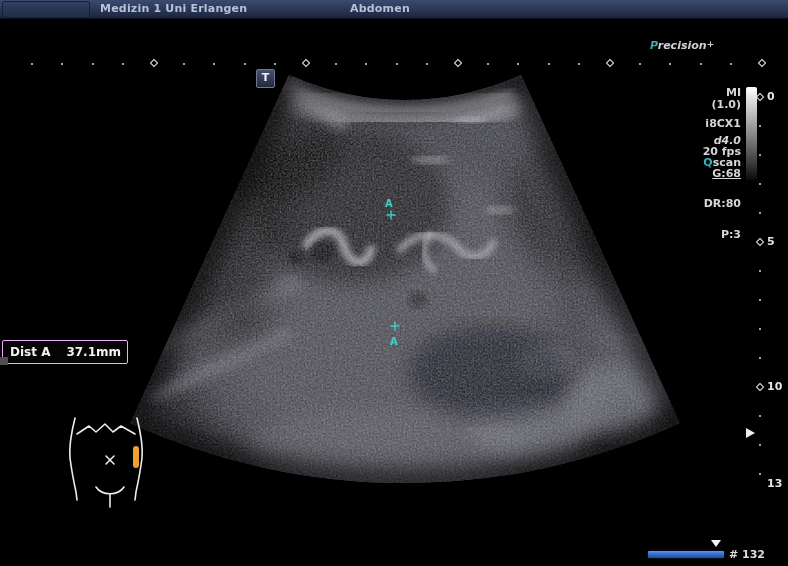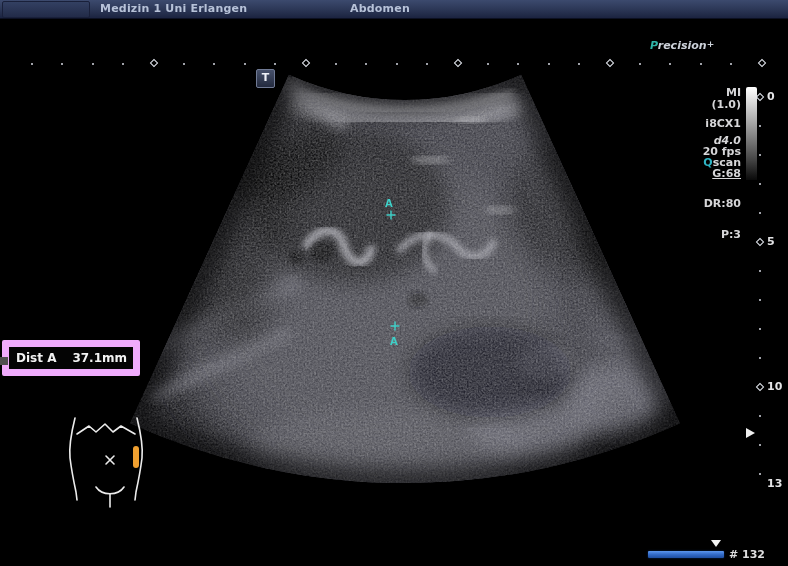--- a/index.html
+++ b/index.html
@@ -36,21 +36,21 @@
   
   .t-btn{position:absolute;left:256px;top:69px;width:17px;height:17px;border-radius:2px;
           background:linear-gradient(#46506a,#232a3e);border:1px solid #707a94;
           color:#eef0f6;font-size:11px;font-weight:bold;text-align:center;line-height:16px;}
   
   .focus-arrow{position:absolute;left:746px;top:428px;width:0;height:0;
           border-top:5px solid transparent;border-bottom:5px solid transparent;
           border-left:9px solid #efefef;}
   
   .dist-box{position:absolute;left:2px;top:340px;width:124px;height:22px;background:#040404;
-          border:7px solid #f0abfc;border-radius:2px;color:#f2f2f2;font-size:12px;
+          border:1px solid #f0abfc;border-radius:2px;color:#f2f2f2;font-size:12px;
           font-weight:bold;line-height:22px;}
   .dist-box .lbl{position:absolute;left:7px;}
   .dist-box .val{position:absolute;right:6px;}
   .dist-handle{position:absolute;left:0;top:357px;width:8px;height:8px;background:#4f4f4f;}
   
   .cine-bar{position:absolute;left:648px;top:551px;width:76px;height:7px;border-radius:1px;
           background:linear-gradient(#5c97ef 0%,#366ecb 45%,#1d4da0 100%);
           box-shadow:0 0 2px #0a2a60;}
   .cine-cursor{position:absolute;left:711px;top:540px;width:0;height:0;
           border-left:5px solid transparent;border-right:5px solid transparent;

